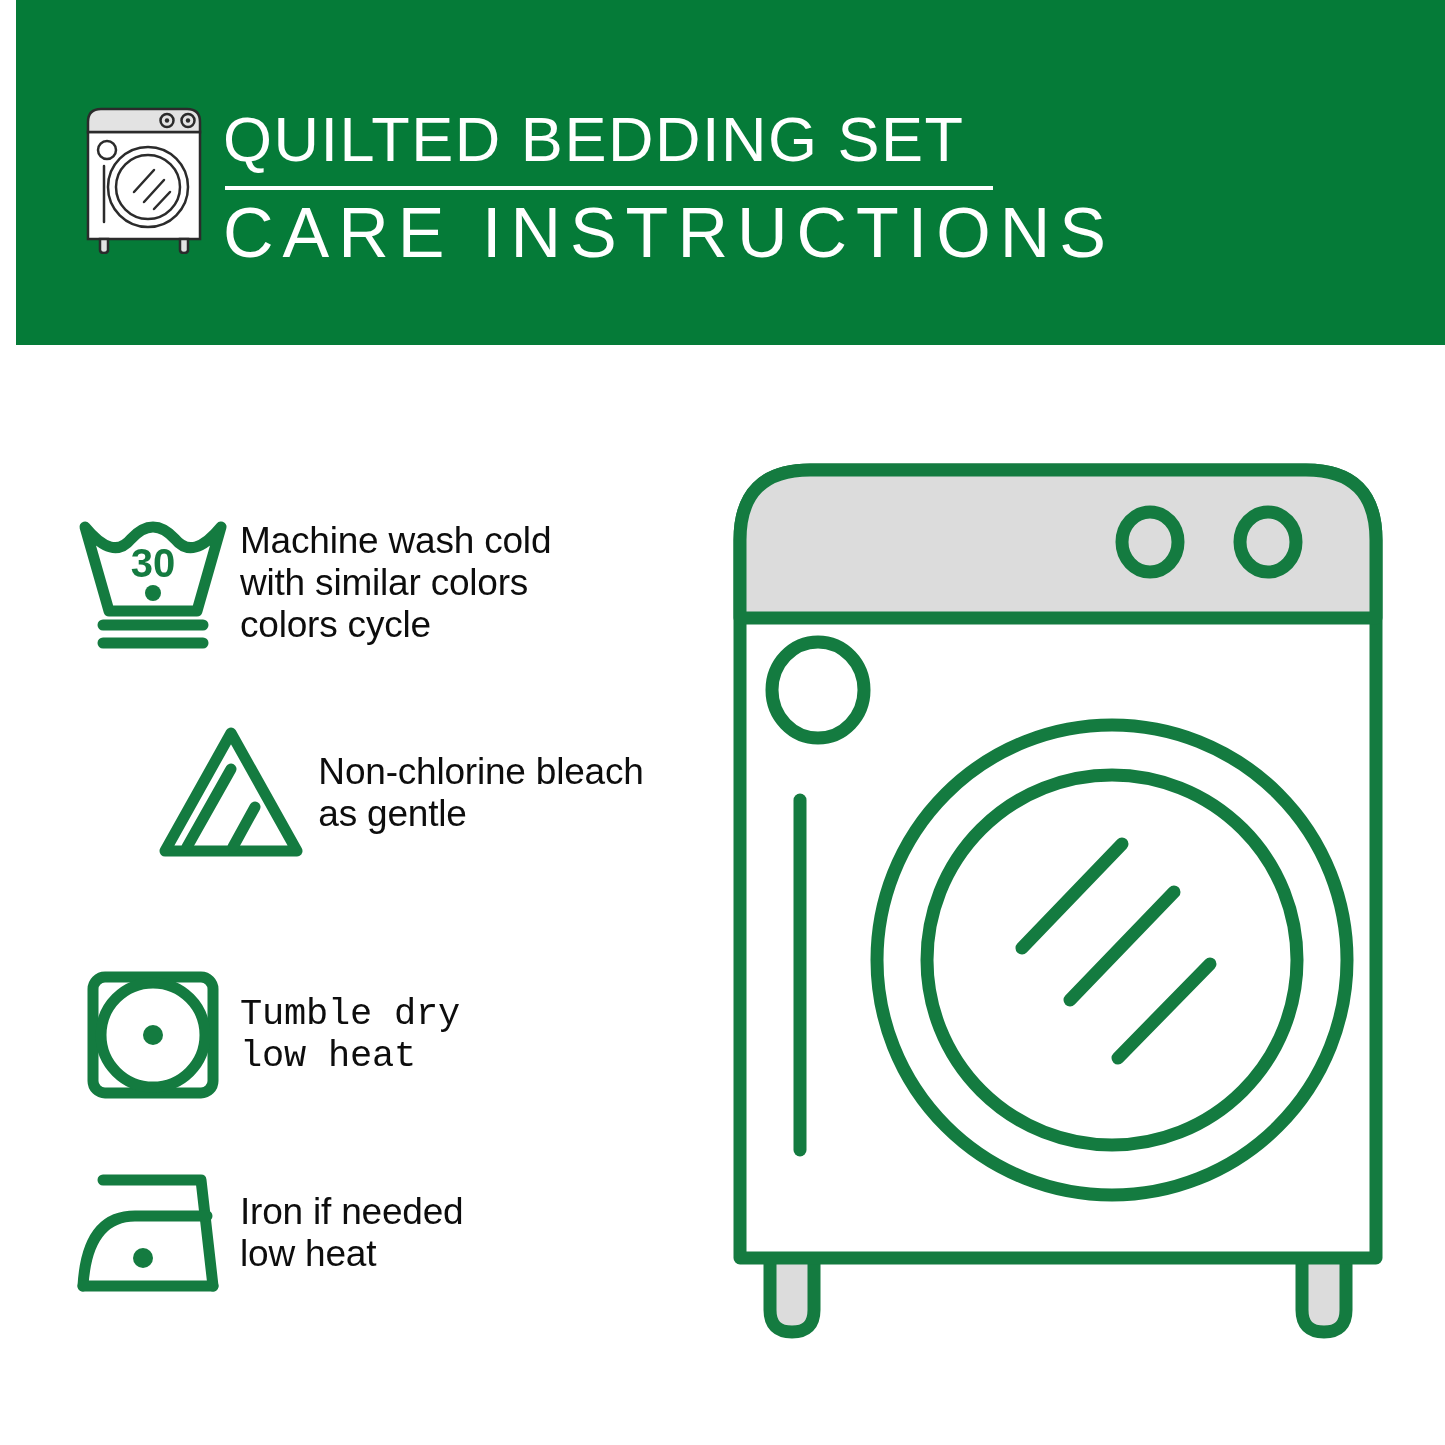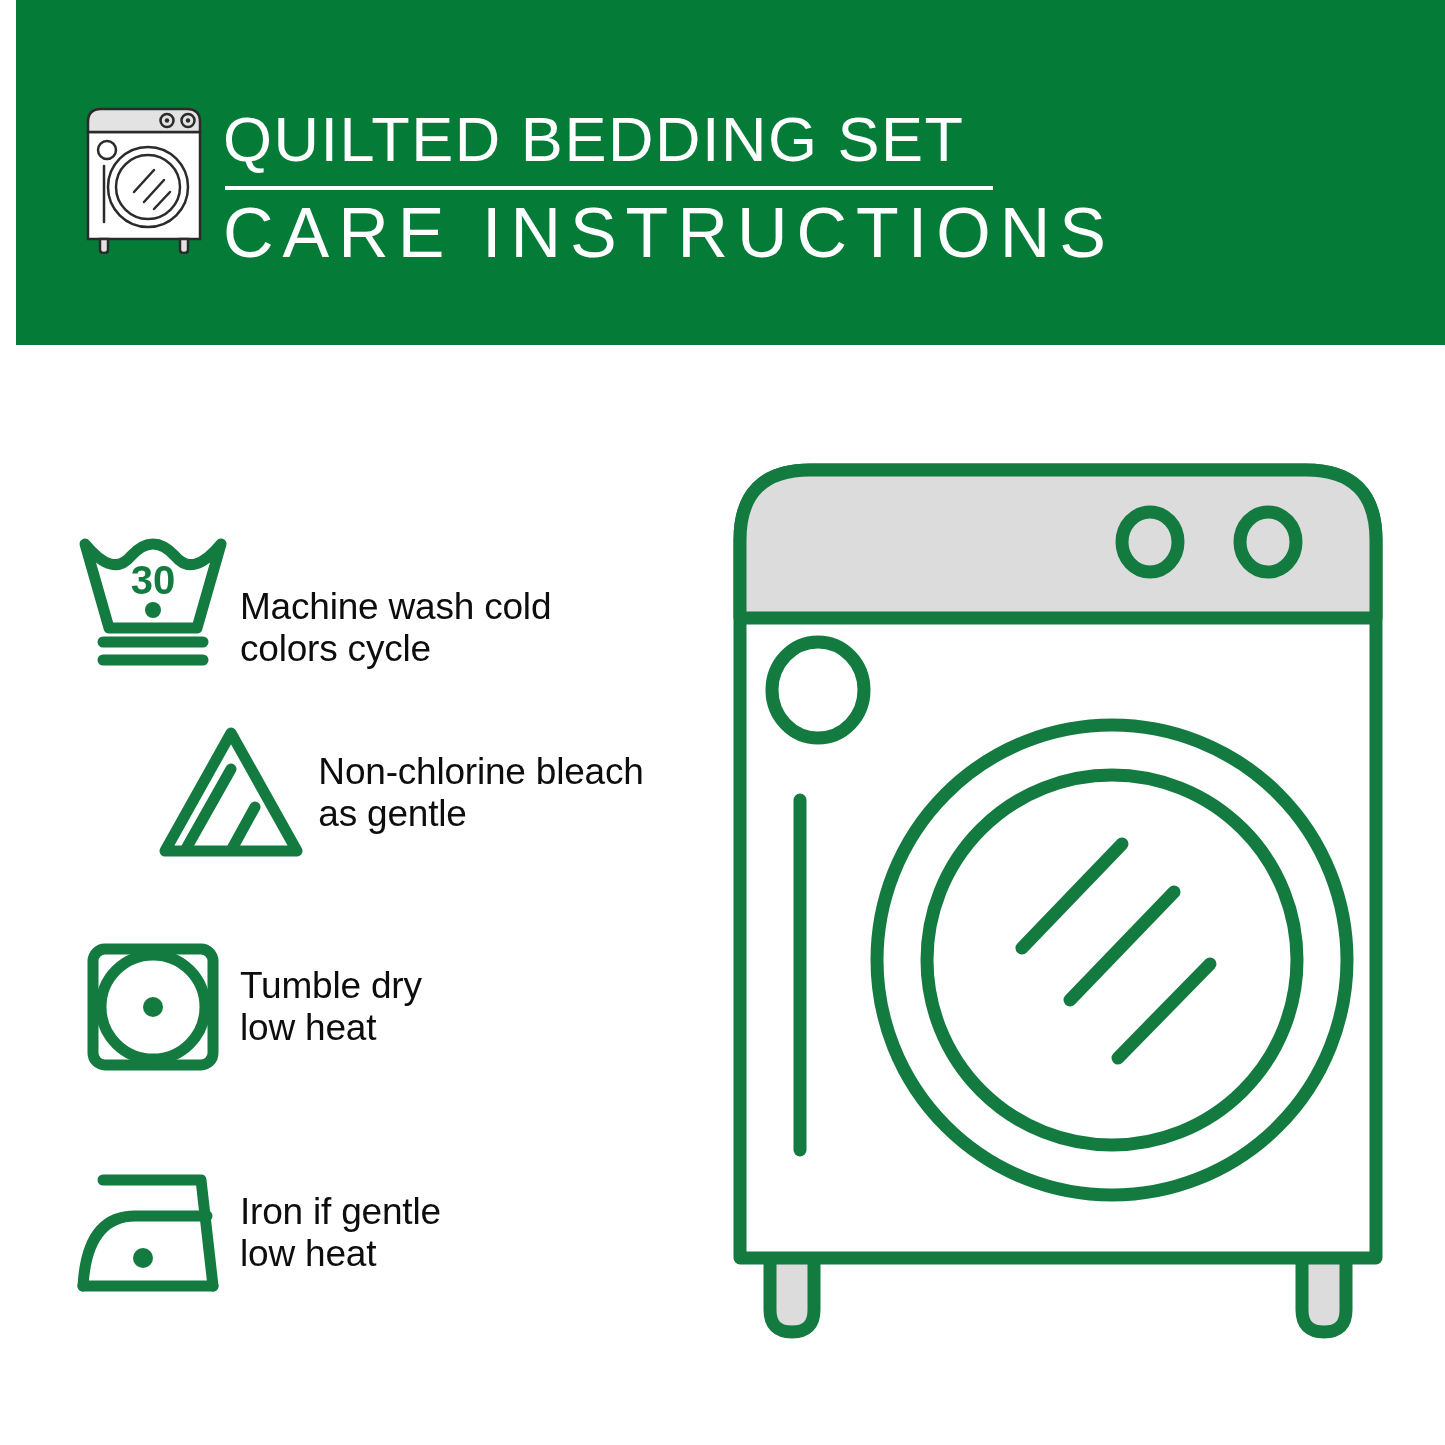--- a/index.html
+++ b/index.html
@@ -71,23 +71,23 @@
     width: 722px;
     height: 1100px;
   }
   .care-row {
     position: absolute;
     left: 0;
     width: 722px;
     display: flex;
     align-items: center;
   }
-  .care-row.r0 { top: 150px; height: 175px; align-items: flex-end; }
+  .care-row.r0 { top: 150px; height: 175px; }
   .care-row.r1 { top: 360px; height: 175px; justify-content: center; }
-  .care-row.r2 { top: 574px; height: 175px; }
+  .care-row.r2 { top: 602px; height: 175px; font-family: Liberation Mono, monospace; }
   .care-row.r3 { top: 800px; height: 175px; }
 
   .sym-box {
     width: 175px;
     margin-left: 65px;
     display: flex;
     align-items: center;
     justify-content: center;
     flex: 0 0 auto;
   }
@@ -161,20 +161,21 @@
             <path d="M12 14 Q40 48 58 26 Q80 2 102 26 Q120 48 148 14 L124 98 L36 98 Z"></path>
             <line x1="30" y1="112" x2="130" y2="112"></line>
             <line x1="30" y1="130" x2="130" y2="130"></line>
           </g>
           <text x="80" y="64" text-anchor="middle" font-family="Liberation Sans, sans-serif" font-size="40" font-weight="bold" fill="#147B40">30</text>
           <circle cx="80" cy="80" r="8" fill="#147B40"></circle>
         </svg>
       </div>
       <div class="care-label">
         <span>Machine wash cold</span>
+        <span>with similar colors</span>
         <span>colors cycle</span>
       </div>
     </div>
 
     <div class="care-row r1">
       <div class="sym-box">
         <svg width="160" height="140" viewBox="0 0 160 140" xmlns="http://www.w3.org/2000/svg">
           <g fill="none" stroke="#147B40" stroke-width="11" stroke-linecap="round" stroke-linejoin="round">
             <path d="M80 10 L146 128 L14 128 Z"></path>
             <line x1="80" y1="46" x2="36" y2="124"></line>
@@ -211,21 +212,21 @@
 
             <path d="M30 12 L128 12 L140 118"></path>
 
             <path d="M10 118 Q14 48 62 48 L134 48"></path>
             <line x1="10" y1="118" x2="140" y2="118"></line>
           </g>
           <circle cx="70" cy="90" r="10" fill="#147B40"></circle>
         </svg>
       </div>
       <div class="care-label">
-        <span>Iron if gentle</span>
+        <span>Iron if needed</span>
         <span>low heat</span>
       </div>
     </div>
 
   </div>
 
   <div class="machine">
     <svg width="723" height="940" viewBox="0 0 723 940" xmlns="http://www.w3.org/2000/svg">
       <g stroke="#147B40" stroke-width="13" fill="none" stroke-linecap="round" stroke-linejoin="round">
 

